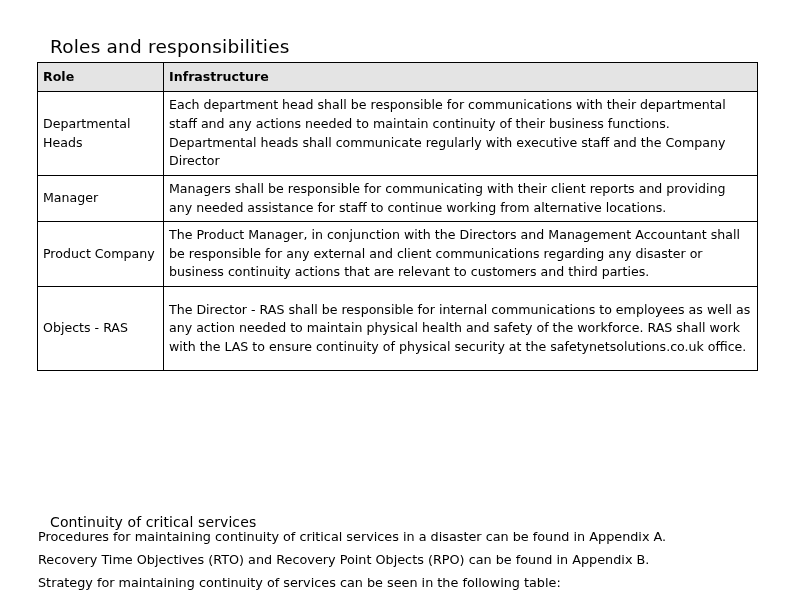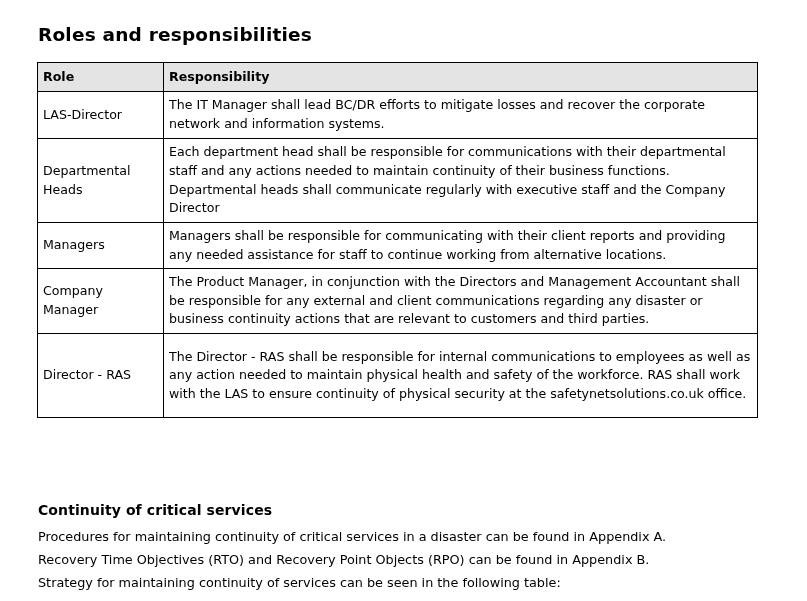--- a/index.html
+++ b/index.html
@@ -4,21 +4,21 @@
   <style>
     html, body { margin: 0; padding: 0; background: #ffffff; }
     body {
       width: 807px; height: 601px; overflow: hidden;
       font-family: "DejaVu Sans", sans-serif;
       color: #000;
       position: relative;
     }
     .page { position: absolute; left: 38px; top: 0; width: 720px; }
     h2 {
-      margin: 0; font-weight: bold;
+      margin: 12px; font-weight: normal;
       font-family: "DejaVu Sans", sans-serif;
     }
     #h-roles { position: absolute; top: 24px; left: 0; font-size: 18.5px; letter-spacing: 0.2px; }
     table {
       position: absolute; top: 62px; left: -1px;
       width: 721px; border-collapse: collapse;
       font-size: 12.6px; line-height: 18.6px;
     }
     th, td { border: 1px solid #000; text-align: left; vertical-align: middle; }
     th {
@@ -35,42 +35,38 @@
 </head>
 <body>
 
 <div class="page">
   <h2 id="h-roles">Roles and responsibilities</h2>
 
   <table>
     <thead>
       <tr>
         <th class="role">Role</th>
-        <th>Responsibility</th>
+        <th>Infrastructure</th>
       </tr>
     </thead>
     <tbody>
-      <tr style="height:47px">
-        <td class="role">LAS-Director</td>
-        <td>The IT Manager shall lead BC/DR efforts to mitigate losses and recover the corporate network and information systems.</td>
-      </tr>
       <tr style="height:84px">
         <td class="role">Departmental Heads</td>
         <td>Each department head shall be responsible for communications with their departmental staff and any actions needed to maintain continuity of their business functions. Departmental heads shall communicate regularly with executive staff and the Company Director</td>
       </tr>
       <tr style="height:46px">
-        <td class="role">Managers</td>
+        <td class="role">Manager</td>
         <td>Managers shall be responsible for communicating with their client reports and providing any needed assistance for staff to continue working from alternative locations.</td>
       </tr>
       <tr style="height:65px">
-        <td class="role">Company Manager</td>
+        <td class="role">Product Company</td>
         <td>The Product Manager, in conjunction with the Directors and Management Accountant shall be responsible for any external and client communications regarding any disaster or business continuity actions that are relevant to customers and third parties.</td>
       </tr>
       <tr style="height:84px">
-        <td class="role">Director - RAS</td>
+        <td class="role">Objects - RAS</td>
         <td>The Director - RAS shall be responsible for internal communications to employees as well as any action needed to maintain physical health and safety of the workforce. RAS shall work with the LAS to ensure continuity of physical security at the safetynetsolutions.co.uk office.</td>
       </tr>
     </tbody>
   </table>
 
   <h2 id="h-cont">Continuity of critical services</h2>
   <div id="p1" class="para">Procedures for maintaining continuity of critical services in a disaster can be found in Appendix A.</div>
   <div id="p2" class="para">Recovery Time Objectives (RTO) and Recovery Point Objects (RPO) can be found in Appendix B.</div>
   <div id="p3" class="para">Strategy for maintaining continuity of services can be seen in the following table:</div>
 </div>

